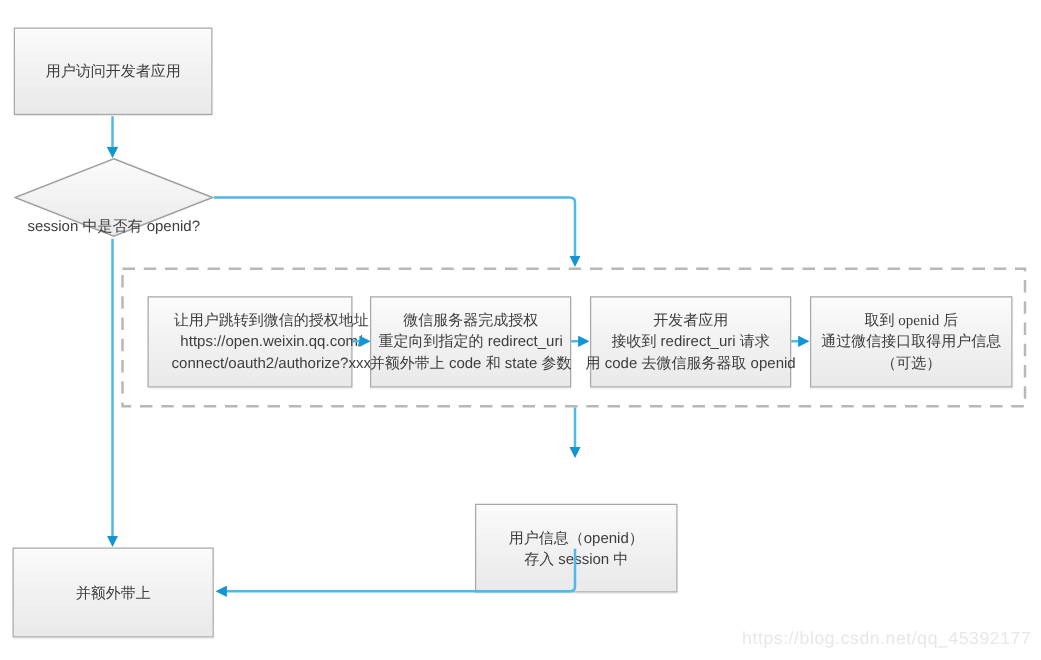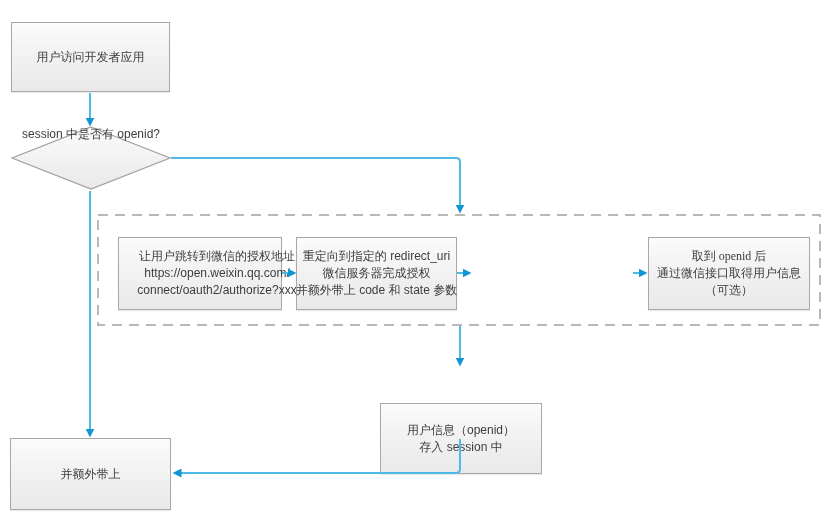--- a/index.html
+++ b/index.html
@@ -25,21 +25,21 @@
     justify-content:center;
     color:#3d3d3d;
     font-size:12px;
     line-height:17px;
     text-align:center;
   }
   .node .line{white-space:nowrap;}
   .diamond-wrap{
     position:absolute;
     display:flex;
-    align-items:flex-start;
+    align-items:flex-end;
     justify-content:center;
   }
   .diamond-wrap svg{position:absolute;left:0;top:0;}
   .diamond-label{
     position:relative;
     color:#3d3d3d;
     font-size:12px;
     white-space:nowrap;
   }
   .overlay{
@@ -79,25 +79,30 @@
     <div class="diamond-label">session 中是否有 openid?</div>
   </div>
 
   <div class="node" style="left:118px;top:237px;width:164px;height:73px;padding-left:34px;">
     <div class="line">让用户跳转到微信的授权地址</div>
     <div class="line">https://open.weixin.qq.com/</div>
     <div class="line">connect/oauth2/authorize?xxx</div>
   </div>
 
   <div class="node" style="left:296px;top:237px;width:161px;height:73px;">
+    <div class="line">微信服务器完成授权</div>
     <div class="line">重定向到指定的 redirect_uri</div>
-    <div class="line">微信服务器完成授权</div>
     <div class="line">并额外带上 code 和 state 参数</div>
   </div>
 
+  <div class="node" style="left:472px;top:237px;width:161px;height:73px;">
+    <div class="line">开发者应用</div>
+    <div class="line">接收到 redirect_uri 请求</div>
+    <div class="line">用 code 去微信服务器取 openid</div>
+  </div>
 
   <div class="node" style="left:648px;top:237px;width:162px;height:73px;font-family:Liberation Serif, serif;">
     <div class="line">取到 openid 后</div>
     <div class="line">通过微信接口取得用户信息</div>
     <div class="line">（可选）</div>
   </div>
 
   <div class="node" style="left:380px;top:367px;width:162px;height:71px;margin-top:36px;">
     <div class="line">用户信息（openid）</div>
     <div class="line">存入 session 中</div>
@@ -121,14 +126,15 @@
       <path d="M171,158 L456,158 Q460,158 460,162 L460,205" marker-end="url(#ah)"></path>
       <path d="M90,191 L90,429" marker-end="url(#ah)"></path>
       <path d="M282,273 L288,273" marker-end="url(#ah)"></path>
       <path d="M457,273 L463,273" marker-end="url(#ah)"></path>
       <path d="M633,273 L639,273" marker-end="url(#ah)"></path>
       <path d="M460,326 L460,358" marker-end="url(#ah)"></path>
       <path d="M460,439 L460,469 Q460,473 456,473 L181,473" marker-end="url(#ah)"></path>
     </g>
   </svg>
 
+  <div class="watermark">https://blog.csdn.net/qq_45392177</div>
 
 </div>
 
 </body></html>

